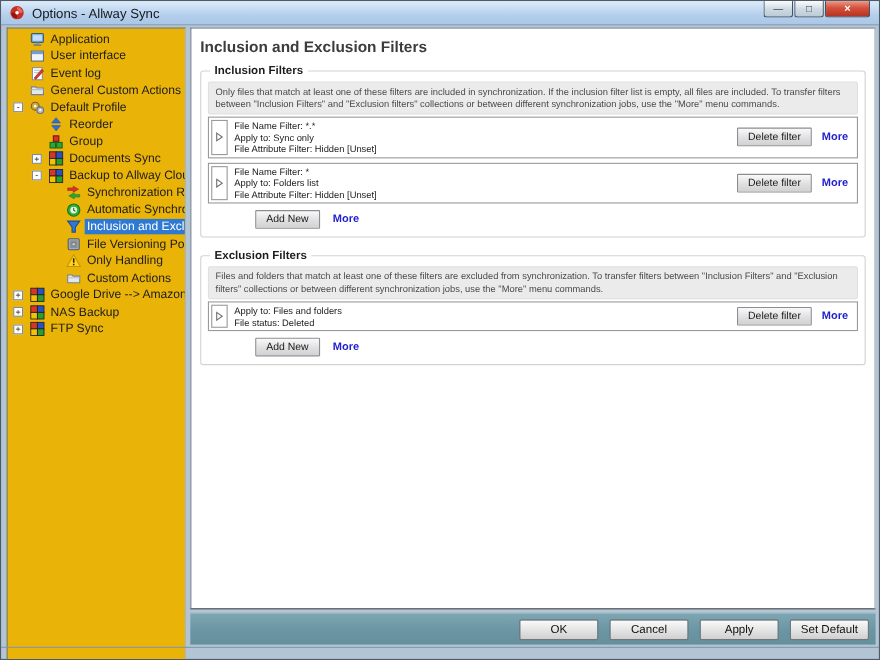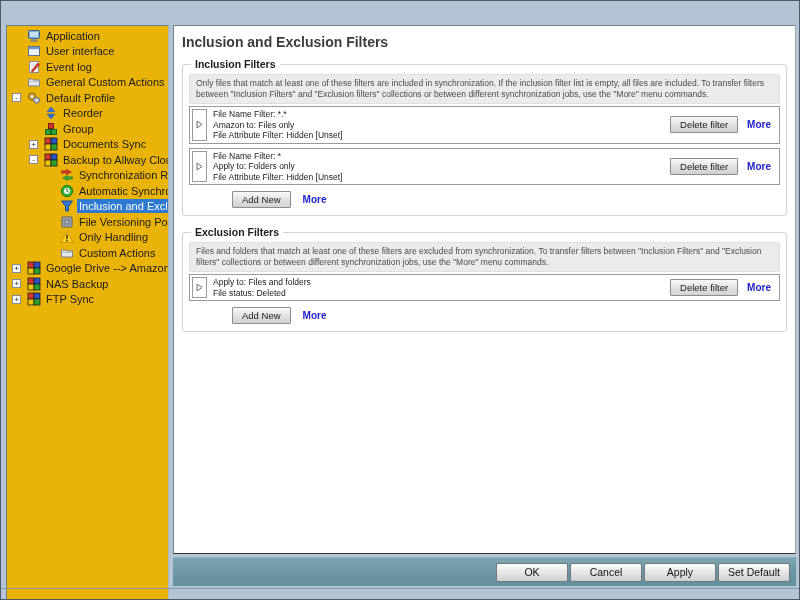--- a/index.html
+++ b/index.html
@@ -75,31 +75,47 @@
   .btn-sm { font-family:"Liberation Sans",sans-serif; font-size:9.5px; color:#1a1a1a;
             height:17px; padding:0 9px; border:1px solid #8a8e94; border-radius:1px;
             background:linear-gradient(#f9f9f9,#dedede 60%,#d2d2d2); cursor:default; }
   .more-link { font-size:10px; font-weight:bold; color:#2222cc; cursor:default; }
   .add-row { display:flex; align-items:center; gap:12px; margin-top:6px;padding-left:43px; }
 
   
   .footer { position:absolute; left:172px; top:556px; width:623px; height:29px;
             background:linear-gradient(#7da6b2,#6b95a3 55%,#64909e);
             border-top:1px solid #8fb2bc; display:flex; align-items:center;
-            justify-content:flex-end; gap:2px; padding-right:6px; }
+            justify-content:flex-end; gap:10px; padding-right:6px; }
   .btn-footer { width:72px; height:19px; font-family:"Liberation Sans",sans-serif;
                 font-size:10.5px; color:#111; border:1px solid #70777e; border-radius:2px;
                 background:linear-gradient(#fbfbfb,#e3e3e3 55%,#cfcfcf); cursor:default; }
   .bottom-edge { position:absolute; left:0; top:587px; width:100%; height:1px; background:#8298a8; }
 </style>
 </head>
 <body>
 
 <div class="window">
 
+  <div class="titlebar">
+    <span class="title-icon">
+      <svg width="15" height="15" viewBox="0 0 16 16">
+          <circle cx="8" cy="8" r="6.5" fill="#c23028"></circle>
+          <path d="M8 2.5 A5.5 5.5 0 0 1 13.5 8 L10 8 A2.5 2.5 0 0 0 8 5.5 Z" fill="#e8685c"></path>
+          <path d="M8 13.5 A5.5 5.5 0 0 1 2.5 8 L6 8 A2.5 2.5 0 0 0 8 10.5 Z" fill="#93140c"></path>
+          <circle cx="8" cy="8" r="1.7" fill="#fff"></circle>
+        </svg>
+    </span>
+    <span class="title-text">Options - Allway Sync</span>
+    <span class="win-controls">
+      <span class="win-btn min">—</span>
+      <span class="win-btn max">□</span>
+      <span class="win-btn close">×</span>
+    </span>
+  </div>
 
   <div class="tree-panel">
     <div class="tree-rows">
 
       <div class="trow lvl0">
         <span class="exp-slot"></span>
         <span class="ticon">
             <svg width="14" height="14" viewBox="0 0 14 14">
               <rect x="1.5" y="1.5" width="11" height="8" rx="1" fill="#7fb2e5" stroke="#3f5d74"></rect>
               <rect x="3" y="3" width="8" height="5" fill="#c3e0f6"></rect>
@@ -349,38 +365,38 @@
       <div class="desc">Only files that match at least one of these filters are included in synchronization. If the inclusion filter list is empty, all files are included. To transfer filters between "Inclusion Filters" and "Exclusion filters" collections or between different synchronization jobs, use the "More" menu commands.</div>
 
       <div class="frow">
         <span class="frow-exp">
             <svg width="7" height="9" viewBox="0 0 7 9">
               <path d="M1 1 L6 4.5 L1 8 Z" fill="#fff" stroke="#707070"></path>
             </svg>
           </span>
         <div class="frow-lines">
           <span>File Name Filter: *.*</span>
-          <span>Amazon to: Files only</span>
+          <span>Apply to: Sync only</span>
           <span>File Attribute Filter: Hidden [Unset]</span>
         </div>
         <div class="frow-ctl">
           <button class="btn-sm">Delete filter</button>
           <span class="more-link">More</span>
         </div>
       </div>
 
       <div class="frow">
         <span class="frow-exp">
             <svg width="7" height="9" viewBox="0 0 7 9">
               <path d="M1 1 L6 4.5 L1 8 Z" fill="#fff" stroke="#707070"></path>
             </svg>
           </span>
         <div class="frow-lines">
           <span>File Name Filter: *</span>
-          <span>Apply to: Folders only</span>
+          <span>Apply to: Folders list</span>
           <span>File Attribute Filter: Hidden [Unset]</span>
         </div>
         <div class="frow-ctl">
           <button class="btn-sm">Delete filter</button>
           <span class="more-link">More</span>
         </div>
       </div>
 
       <div class="add-row">
         <button class="btn-sm">Add New</button>

